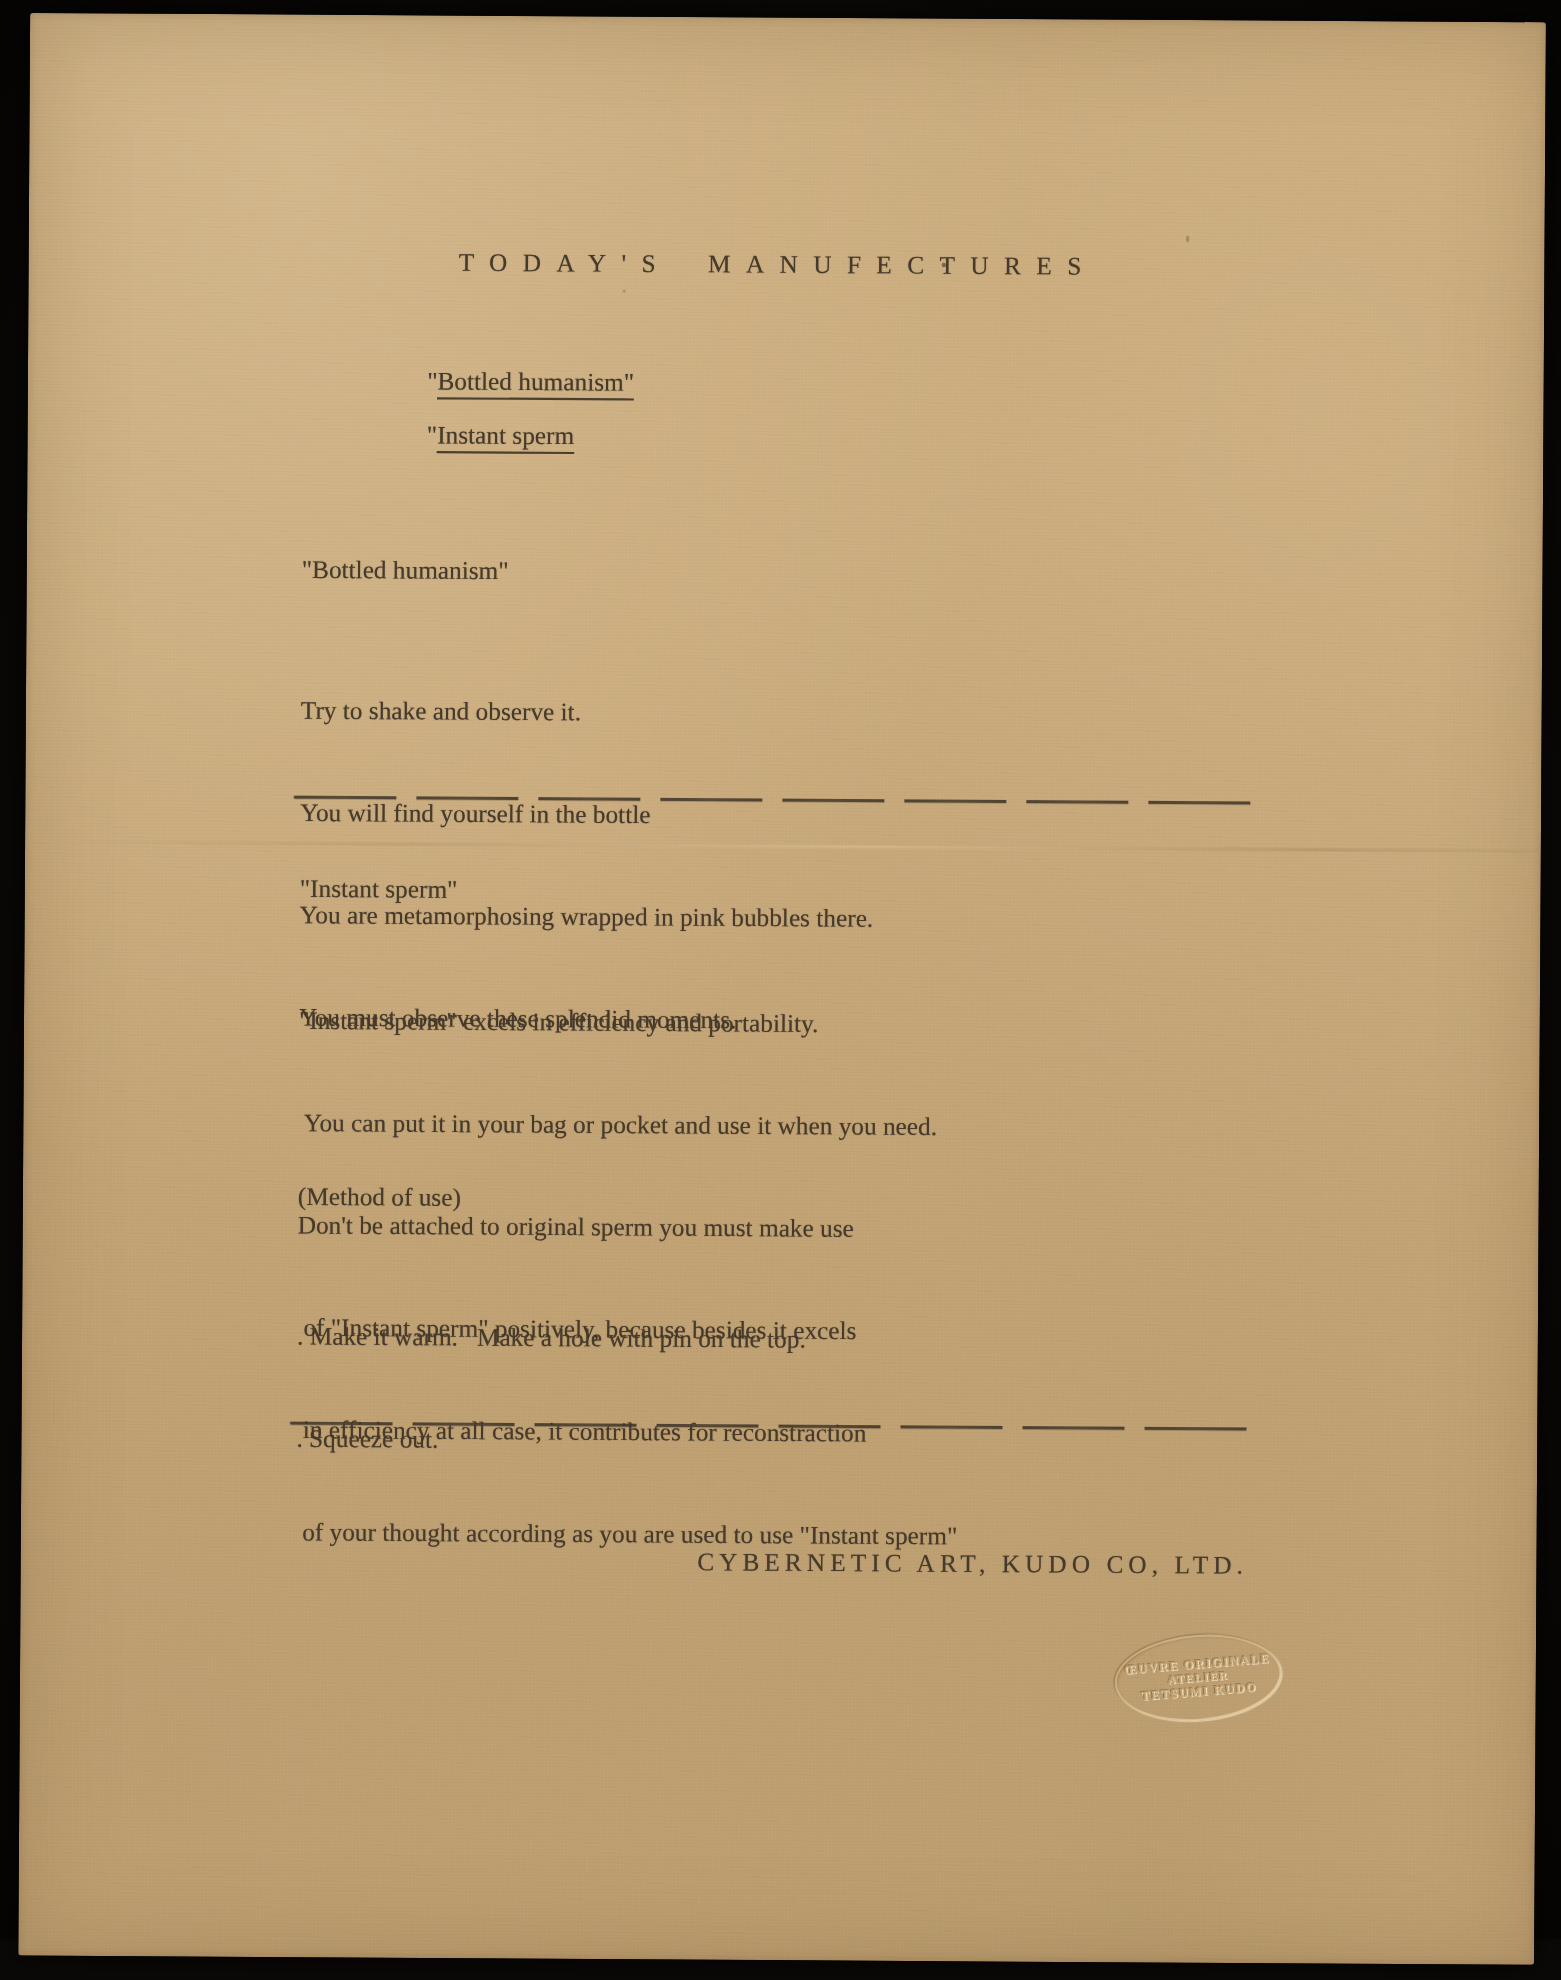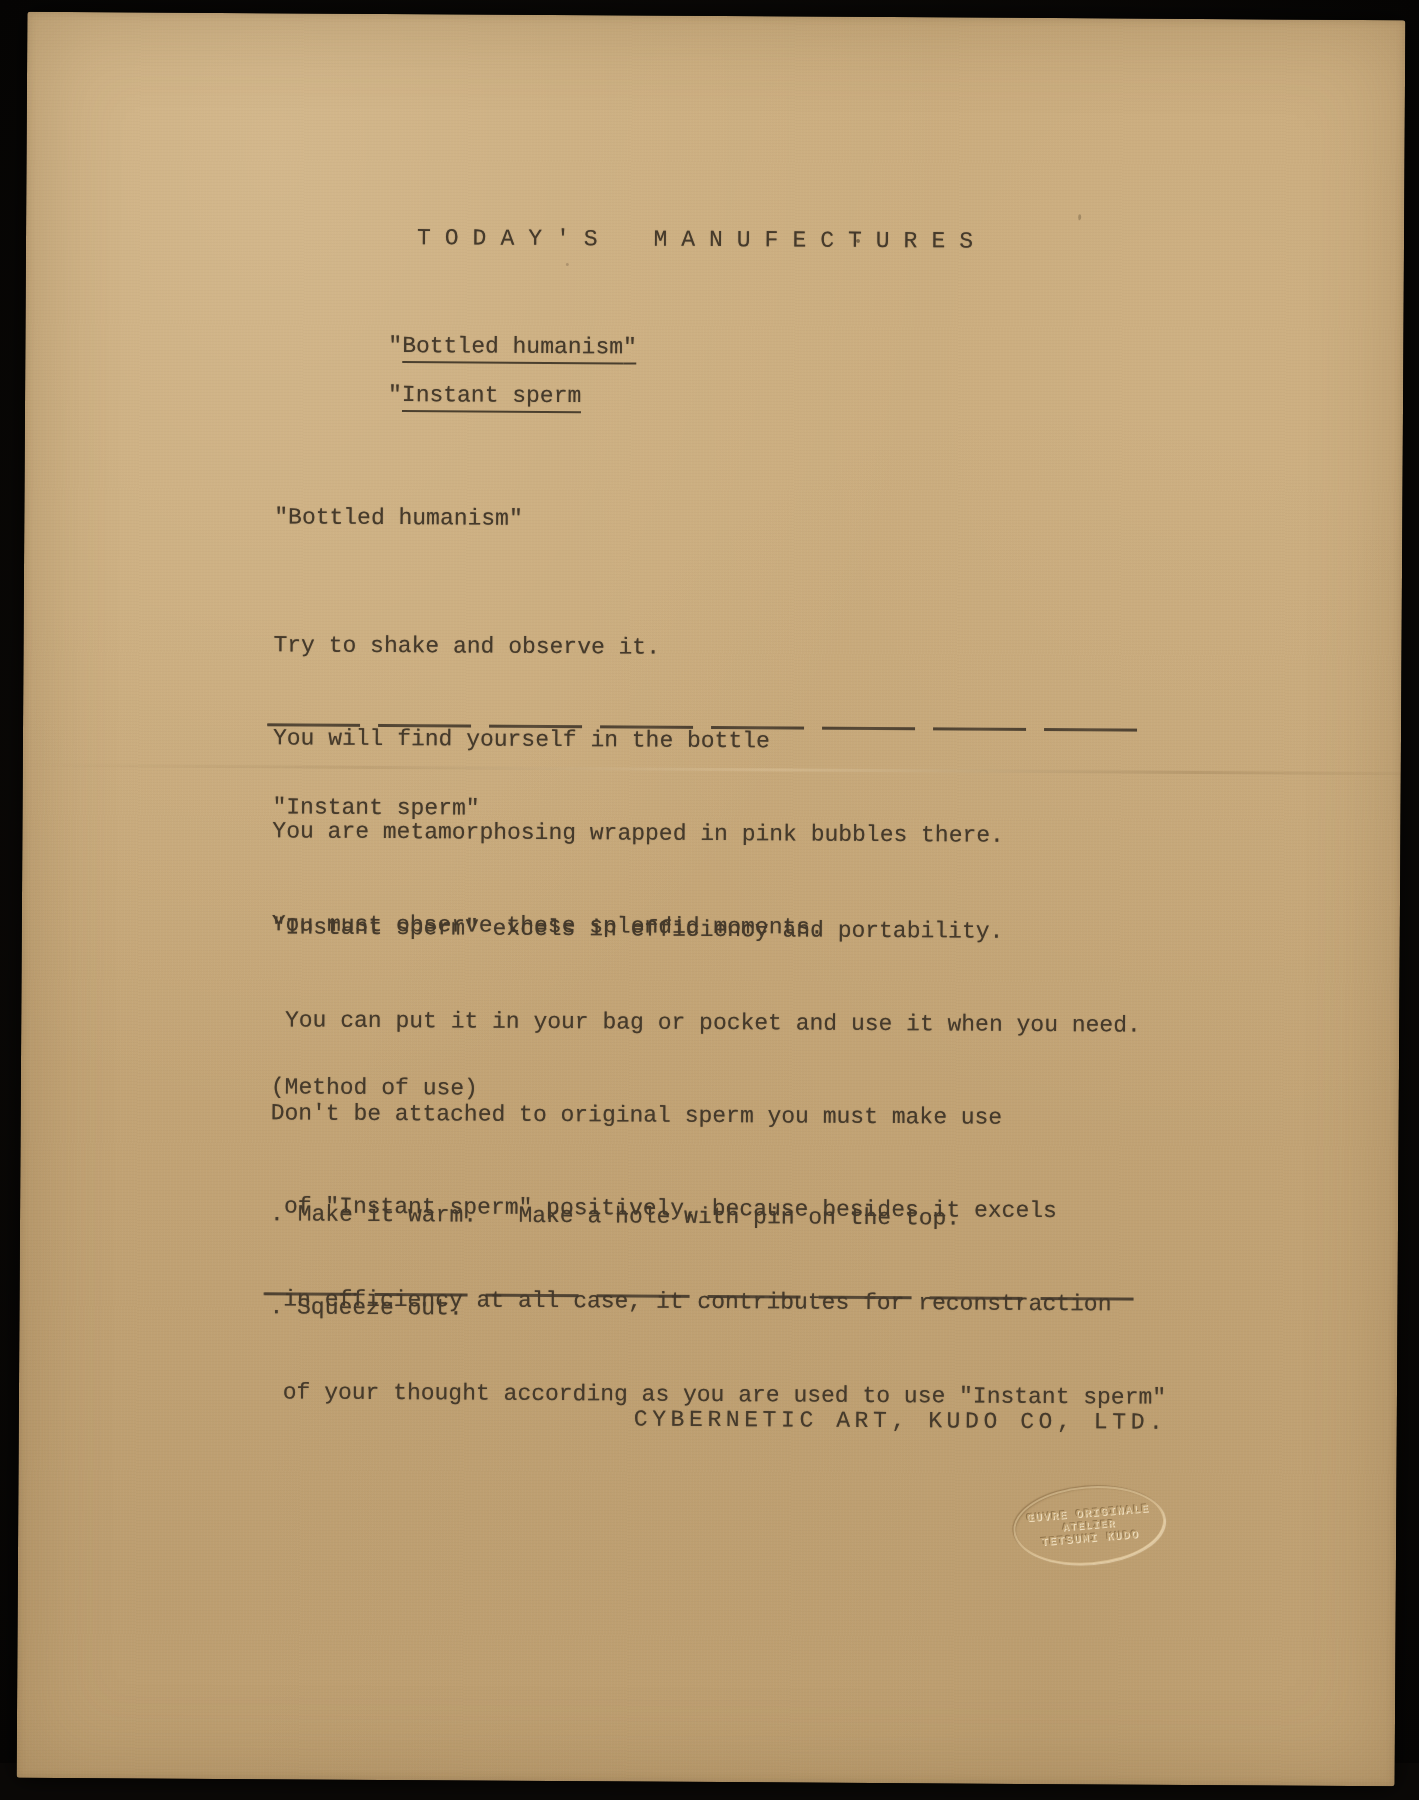--- a/index.html
+++ b/index.html
@@ -7,20 +7,21 @@
     width: 1419px; height: 1800px;
     background: #0b0907;
     overflow: hidden;
     font-family: "Liberation Mono", "DejaVu Sans Mono", monospace;
   }
   .stage {
     position: relative;
     width: 1419px; height: 1763px;
     background:
       radial-gradient(ellipse at 50% 50%, #151007 0%, #0b0907 60%, #060504 100%);
+    font-family: Liberation Serif, serif;
   }
   .paper {
     position: absolute;
     left: 22px; top: 16px;
     width: 1378px; height: 1766px;
     transform: rotate(0.35deg);
     transform-origin: 50% 50%;
     background:
       repeating-linear-gradient(0deg, rgba(0,0,0,0.015) 0 1px, transparent 1px 3px),
       repeating-linear-gradient(90deg, rgba(255,255,255,0.018) 0 1px, transparent 1px 3px),

